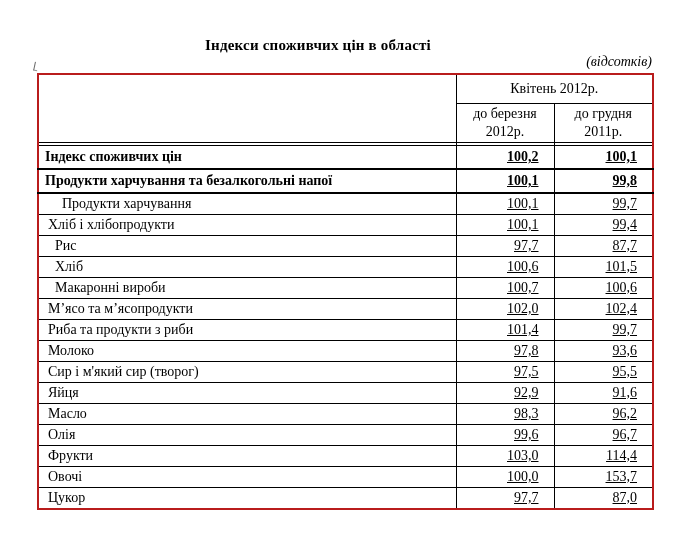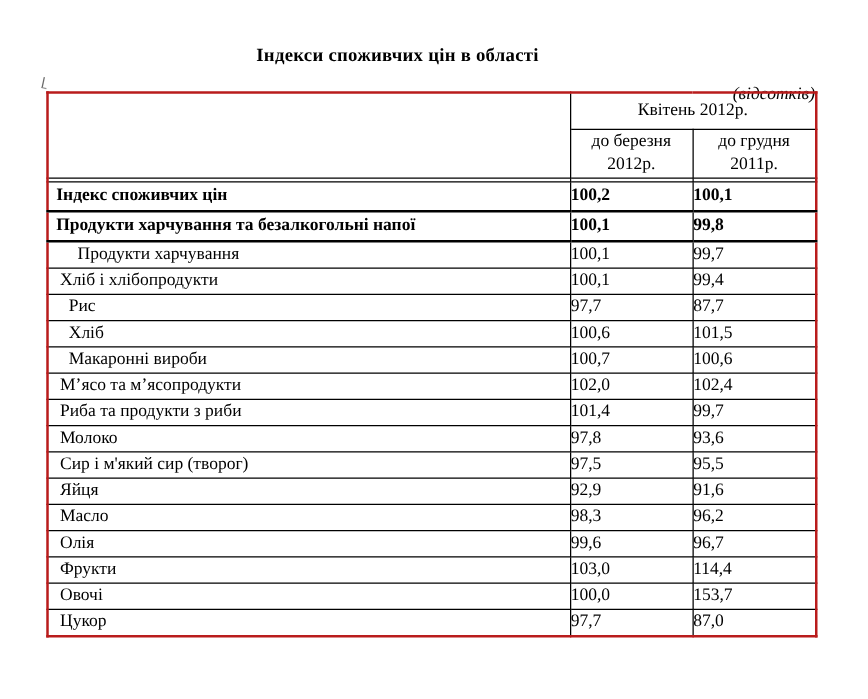--- a/index.html
+++ b/index.html
@@ -6,21 +6,21 @@
   body{
     width:694px;height:559px;background:#ffffff;color:#000;
     font-family:"Liberation Serif","DejaVu Serif",serif;
     position:relative;overflow:hidden;
   }
   .title{
     position:absolute;top:37px;left:0;width:636px;
     text-align:center;font-weight:bold;font-size:15px;letter-spacing:.2px;
   }
   .unit-note{
-    position:absolute;top:68px;right:42px;
+    position:absolute;top:54px;right:42px;
     font-style:italic;font-size:14px;
   }
   .stray-mark{
     position:absolute;left:34px;top:62px;width:3px;height:8px;
     border-left:1px solid #444;border-bottom:1px solid #777;
     transform:rotate(12deg);opacity:.8;
   }
   table.price{
     position:absolute;left:37px;top:73px;width:615px;
     border-collapse:collapse;table-layout:fixed;
@@ -30,21 +30,21 @@
   .price thead th{
     font-weight:normal;font-size:14px;text-align:center;
     vertical-align:middle;padding:1px 6px;white-space:normal;line-height:18px;
   }
   .price thead tr.period-row th{height:26px;}
   .price thead tr.cols-row th{height:36px;}
   
   .price tbody tr.seprow td{height:2px;padding:0;border-bottom:1px solid #000;}
   .price tbody td{font-size:14px;height:20px;padding:0;vertical-align:middle;}
   .price td.label{text-align:left;margin-top:35px;}
-  .price td.val{text-align:left;padding-right:15px;}
+  .price td.val{text-align:right;padding-right:15px;text-decoration:underline;}
   .price tr.bold td{font-weight:bold;height:22px;border-bottom:2px solid #000;}
   .price td.ind0{padding-left:6px;}
   .price td.ind1{padding-left:23px;}
   .price td.ind2{padding-left:9px;}
   .price td.ind3{padding-left:16px;}
 </style>
 </head>
 <body>
 
 <div class="title">Індекси споживчих цін в області</div>

